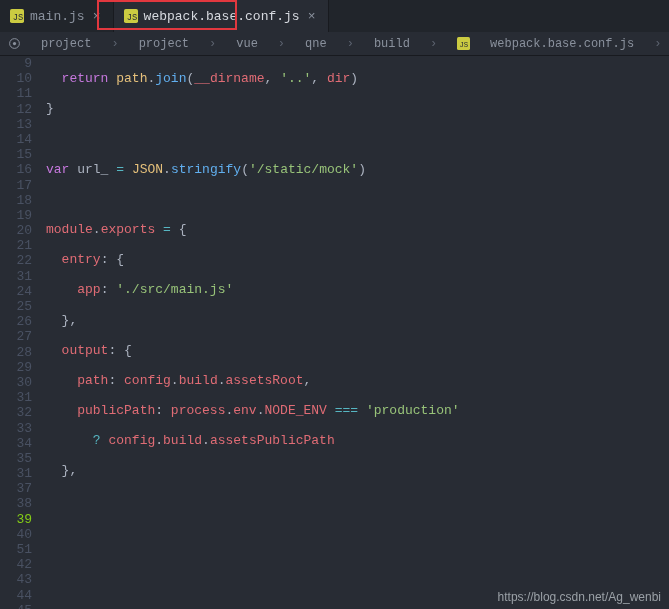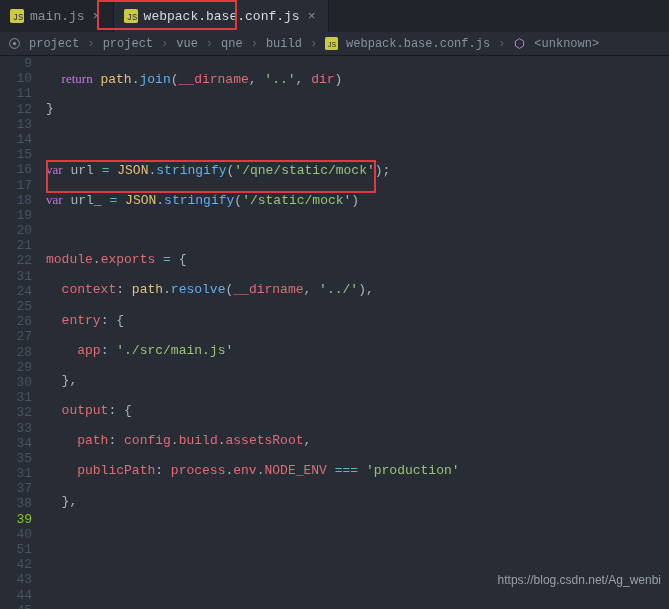--- a/index.html
+++ b/index.html
@@ -39,21 +39,21 @@
 .tab-close {
   width: 12px;
   text-align: center;
   color: #8a919d;
 }
 .breadcrumb {
   display: flex;
   align-items: center;
   height: 24px;
   padding: 0 8px;
-  gap: 8px;
+  gap: 20px;
   background: #282c34;
   color: #8a919d;
   font-size: 12px;
   border-bottom: 1px solid #181a1f;
 }
 .bc-sep { color: #5c6370; }
 .bc-icon { width: 13px; height: 13px; display: inline-flex; }
 .editor {
   display: flex;
   height: calc(100% - 56px);
@@ -64,39 +64,39 @@
   padding-right: 14px;
   color: #495162;
   user-select: none;
 }
 .code {
   flex: 1;
   white-space: pre;
   position: relative;
 }
 .line { height: 15.2px; line-height: 15.2px; }
-.kw { color: #c678dd; font-family: Liberation Serif, serif; }
+.kw { color: #c678dd; }
 .var { color: #e06c75; }
 .prop { color: #e06c75; }
 .fn { color: #61afef; }
 .str { color: #98c379; }
 .obj { color: #e5c07b; }
 .op { color: #56b6c2; }
 .pn { color: #abb2bf; }
 .def { color: #abb2bf; }
 .hl-red {
   position: absolute;
   border: 2px solid #e2383f;
   pointer-events: none;
 }
 .hl-tab { top: 0; left: 97px; width: 140px; height: 30px; }
 .hl-vars { top: 0px; left: 0px; width: 330px; height: 33px; }
 .watermark {
   position: absolute;
-  bottom: 22px;
+  bottom: 5px;
   right: 8px;
   color: #9aa0a6;
   font-size: 12px;
   font-family: Arial, sans-serif;
 }
 </style>
 </head>
 <body>
 
 <div class="tabs">
@@ -193,31 +193,30 @@
     <div class="line">51</div>
     <div class="line">42</div>
     <div class="line">43</div>
     <div class="line">44</div>
     <div class="line">45</div>
   </div>
   <div class="code">
 <div class="line">  <span class="kw">return</span> <span class="obj">path</span><span class="pn">.</span><span class="fn">join</span><span class="pn">(</span><span class="var">__dirname</span><span class="pn">, </span><span class="str">'..'</span><span class="pn">, </span><span class="var">dir</span><span class="pn">)</span></div>
 <div class="line"><span class="pn">}</span></div>
 <div class="line"></div>
-<div class="line" style="position:relative"><div class="hl-red hl-vars" style="top:-2px"></div><span class="kw">var</span> <span class="def">url</span> <span class="op">=</span> <span class="obj">JSON</span><span class="pn">.</span><span class="fn">stringify</span><span class="pn">(</span><span class="str">'/qne/static/mock'</span><span class="pn">);</span></div>
 <div class="line"><span class="kw">var</span> <span class="def">url_</span> <span class="op">=</span> <span class="obj">JSON</span><span class="pn">.</span><span class="fn">stringify</span><span class="pn">(</span><span class="str">'/static/mock'</span><span class="pn">)</span></div>
 <div class="line"></div>
 <div class="line"><span class="var">module</span><span class="pn">.</span><span class="var">exports</span> <span class="op">=</span> <span class="pn">{</span></div>
-<div class="line">  <span class="prop">context</span><span class="pn">: </span><span class="obj">path</span><span class="pn">.</span><span class="fn">resolve</span><span class="pn">(</span><span class="var">__dirname</span><span class="pn">, </span><span class="str">'../'</span><span class="pn">),</span></div>
 <div class="line">  <span class="prop">entry</span><span class="pn">: {</span></div>
 <div class="line">    <span class="prop">app</span><span class="pn">: </span><span class="str">'./src/main.js'</span></div>
 <div class="line">  <span class="pn">},</span></div>
 <div class="line">  <span class="prop">output</span><span class="pn">: {</span></div>
 <div class="line">    <span class="prop">path</span><span class="pn">: </span><span class="var">config</span><span class="pn">.</span><span class="var">build</span><span class="pn">.</span><span class="var">assetsRoot</span><span class="pn">,</span></div>
 <div class="line">    <span class="prop">publicPath</span><span class="pn">: </span><span class="var">process</span><span class="pn">.</span><span class="var">env</span><span class="pn">.</span><span class="var">NODE_ENV</span> <span class="op">===</span> <span class="str">'production'</span></div>
+<div class="line">      <span class="op">?</span> <span class="var">config</span><span class="pn">.</span><span class="var">build</span><span class="pn">.</span><span class="var">assetsPublicPath</span></div>
 <div class="line">  <span class="pn">},</span></div>
 
 
 
 
 
 
 
 
 

